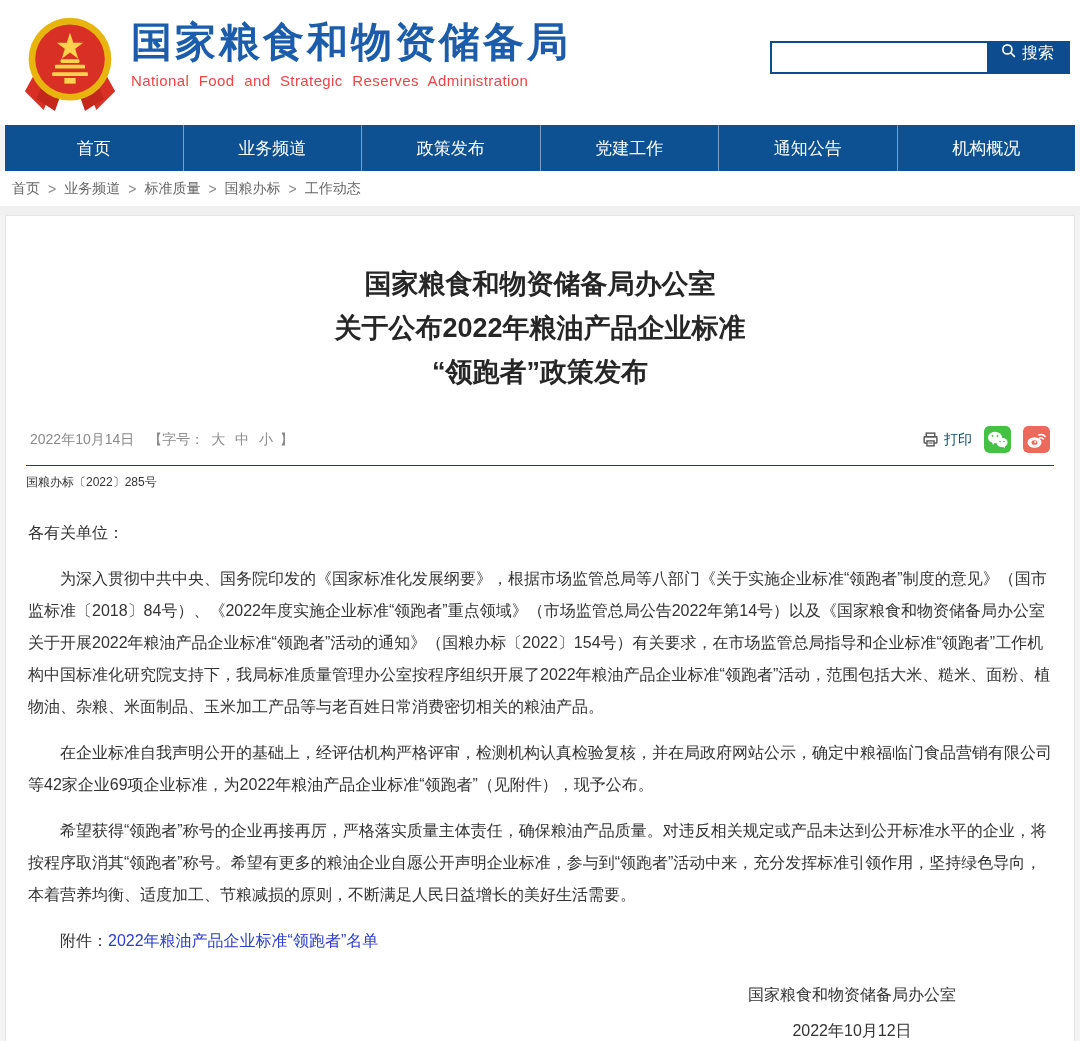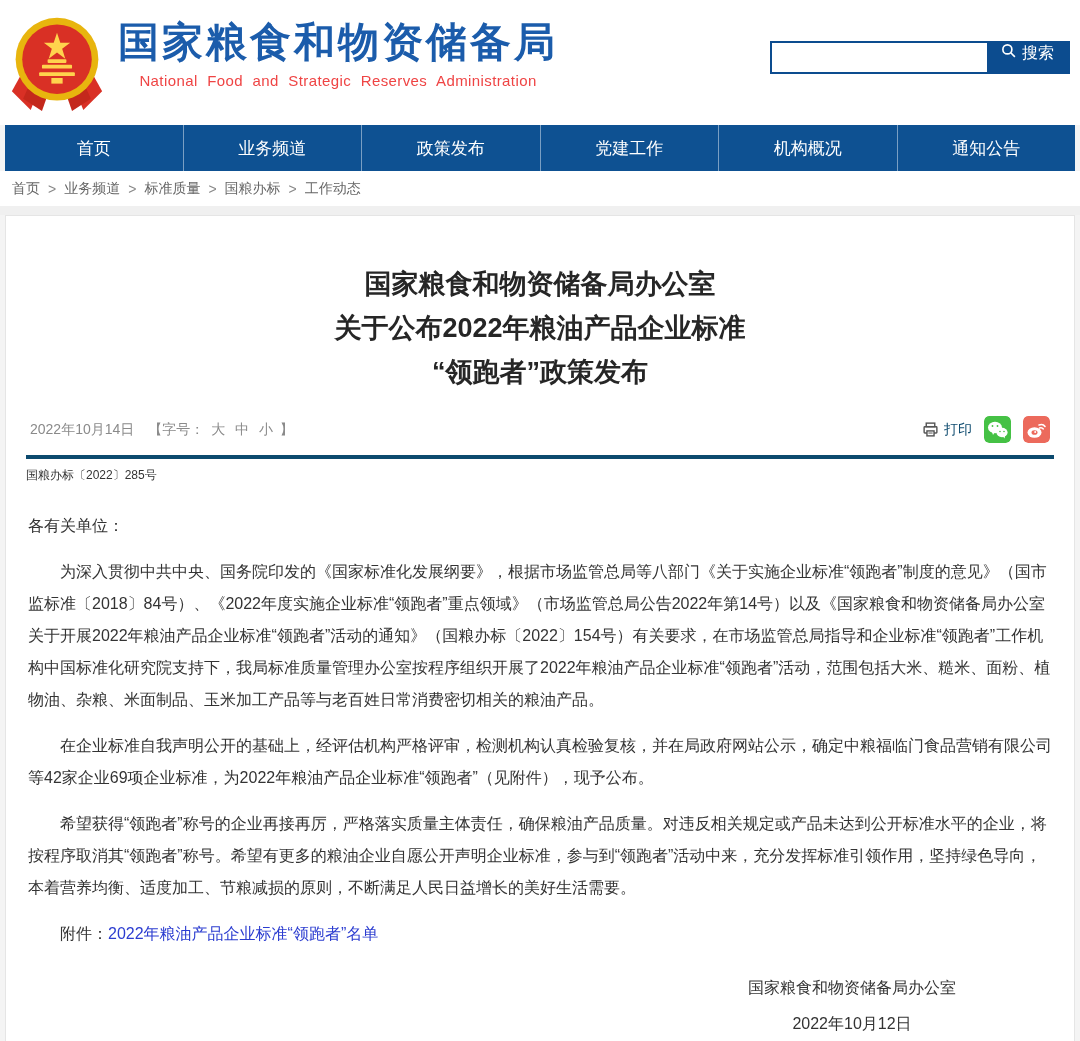--- a/index.html
+++ b/index.html
@@ -5,21 +5,21 @@
   * { margin:0; padding:0; box-sizing:border-box; }
   html,body { width:1080px; }
   body {
     font-family:"Liberation Sans","DejaVu Sans",sans-serif;
     background:#f4f4f4; color:#333; height:1041px; overflow:hidden;
   }
   .page { width:1080px; height:1041px; background:#f4f4f4; }
 
   
   .header { height:125px; background:#ffffff; position:relative; }
-  .brand { position:absolute; left:10px; top:12px; display:flex; align-items:flex-start;text-align:center; }
+  .brand { position:absolute; left:23px; top:12px; display:flex; align-items:flex-start; }
   .emblem { width:94px; height:100px; margin-right:14px; }
   .brand-text { padding-top:8px; }
   .site-title {
     font-size:41px; font-weight:bold; color:#1b5cab; letter-spacing:3px; line-height:1.1;
   }
   .site-subtitle {
     font-size:15px; color:#ef4444; margin-top:7px; letter-spacing:0.4px; word-spacing:5px;
   }
   .search-box {
     position:absolute; right:10px; top:41px; display:flex; width:300px; height:33px;
@@ -49,22 +49,22 @@
   .spacer { height:9px; background:#f0f0f0; }
 
   
   .panel {
     margin:0 5px; background:#fff; border:1px solid #e5e5e5;
     padding:46px 20px 20px 20px; min-height:818px;
   }
   .doc-title { text-align:center; font-size:27px; font-weight:600; color:#262626; line-height:44px; }
 
   .meta-row {
-    margin-top:22px; display:flex; align-items:center; justify-content:space-between;
-    padding:0 4px 12px 4px; border-bottom:4px solid #0c4a6e;
+    margin-top:32px; display:flex; align-items:center; justify-content:space-between;
+    padding:0 4px 12px 4px; border-bottom:1px solid #0c4a6e;
   }
   .meta-left { font-size:14px; color:#8a8a8a; display:flex; align-items:center; }
   .fontsize-widget { margin-left:14px; }
   .fontsize-option { cursor:pointer; margin:0 3px; color:#8a8a8a; }
   .meta-right { display:flex; align-items:center; gap:12px; }
   .print-btn { display:flex; align-items:center; gap:5px; font-size:14px; color:#0c4a6e; cursor:pointer; }
   .share-icon { width:27px; height:27px; border-radius:5px; display:block; cursor:pointer; }
 
   .doc-number { text-align:left; font-size:12px; color:#333; margin-top:8px; }
 
@@ -111,22 +111,22 @@
         <span>搜索</span>
       </button>
     </div>
   </div>
 
   <div class="nav">
     <div class="nav-item">首页</div>
     <div class="nav-item">业务频道</div>
     <div class="nav-item">政策发布</div>
     <div class="nav-item">党建工作</div>
+    <div class="nav-item">通知公告</div>
     <div class="nav-item">机构概况</div>
-    <div class="nav-item">通知公告</div>
   </div>
 
   <div class="breadcrumb">
     <a>首页</a>
     <span class="crumb-sep">&gt;</span>
     <a>业务频道</a>
     <span class="crumb-sep">&gt;</span>
     <a>标准质量</a>
     <span class="crumb-sep">&gt;</span>
     <a>国粮办标</a>

